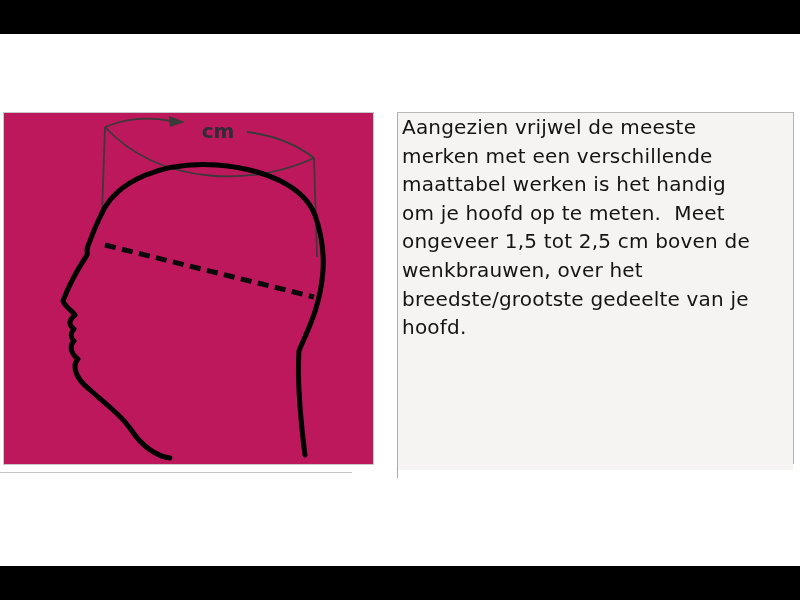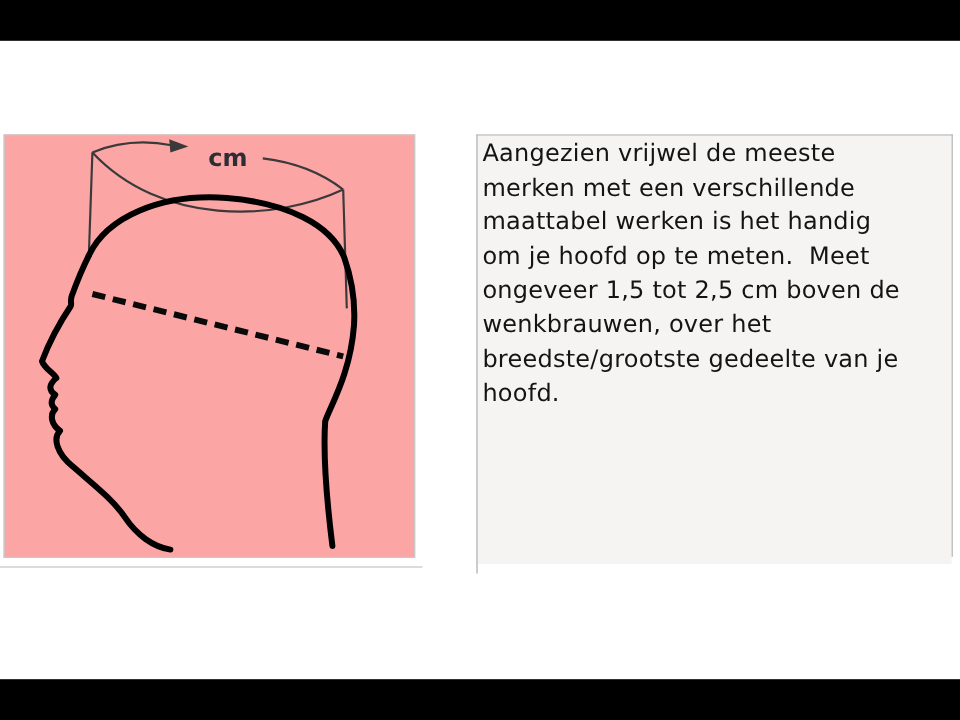--- a/index.html
+++ b/index.html
@@ -15,21 +15,22 @@
     background: #000000;
   }
   .letterbox.top { top: 0; }
   .letterbox.bottom { top: 566px; }
 
   .figure-box {
     position: absolute;
     left: 3px; top: 112px;
     width: 341px; height: 351px;
     border: 1px solid #c8c8c8;
-    background: #fca5a5;
+    background: #be185d;
+    padding-left: 28px;
   }
   .figure-box svg { display: block; }
 
   .hairline { position: absolute; background: #ababab; }
   .hl-under-figure { left: 0; top: 472px; width: 352px; height: 1px; background: #c4c4c4; }
   .hl-divider      { left: 397px; top: 112px; width: 1px; height: 366px; }
   .hl-cell-top     { left: 397px; top: 112px; width: 397px; height: 1px; background: #b8b8b8; }
   .hl-cell-right   { left: 793px; top: 112px; width: 1px; height: 352px; background: #b4b4b4; }
 
   .text-cell {

